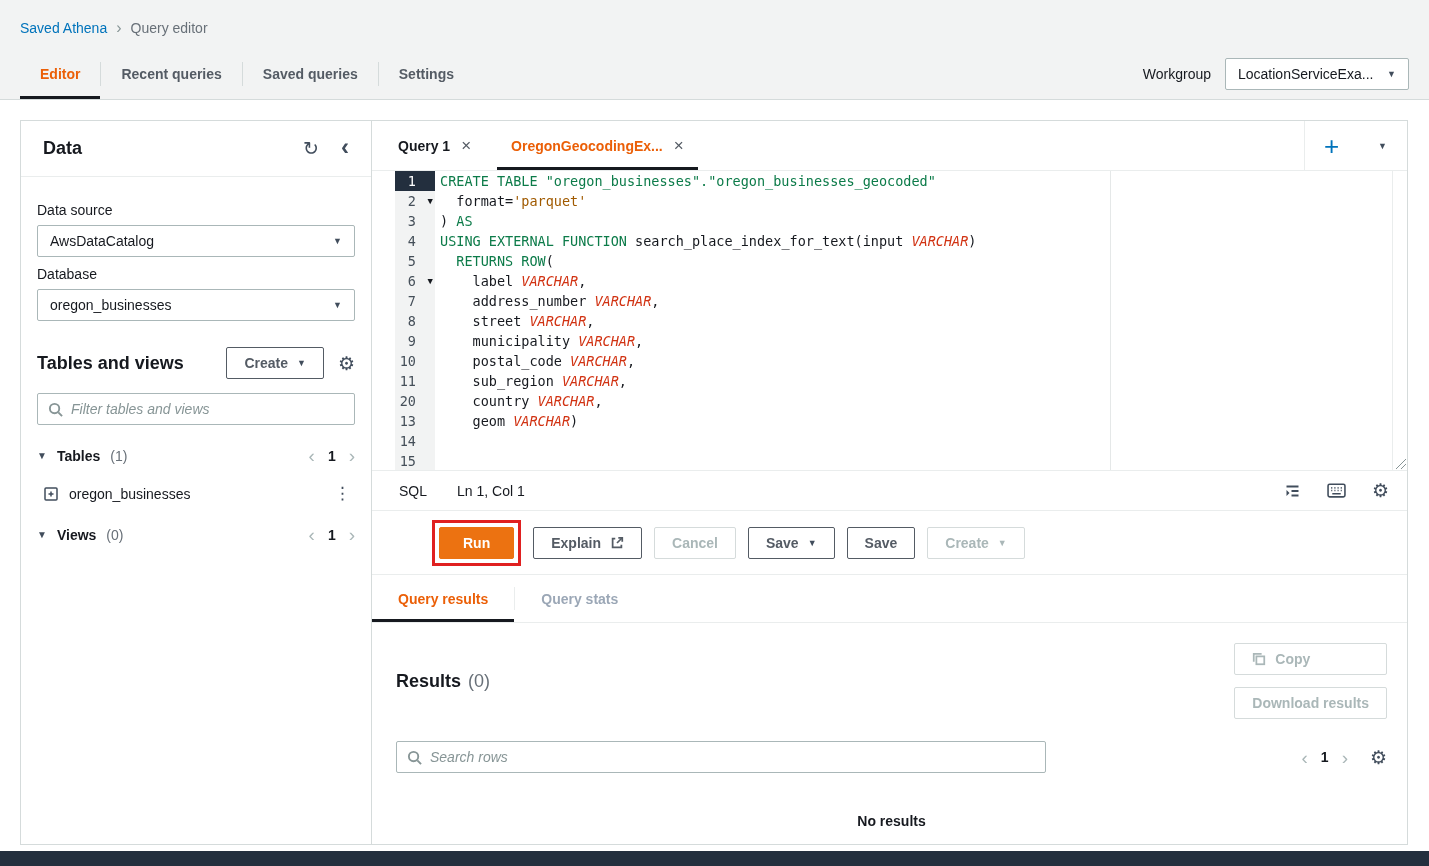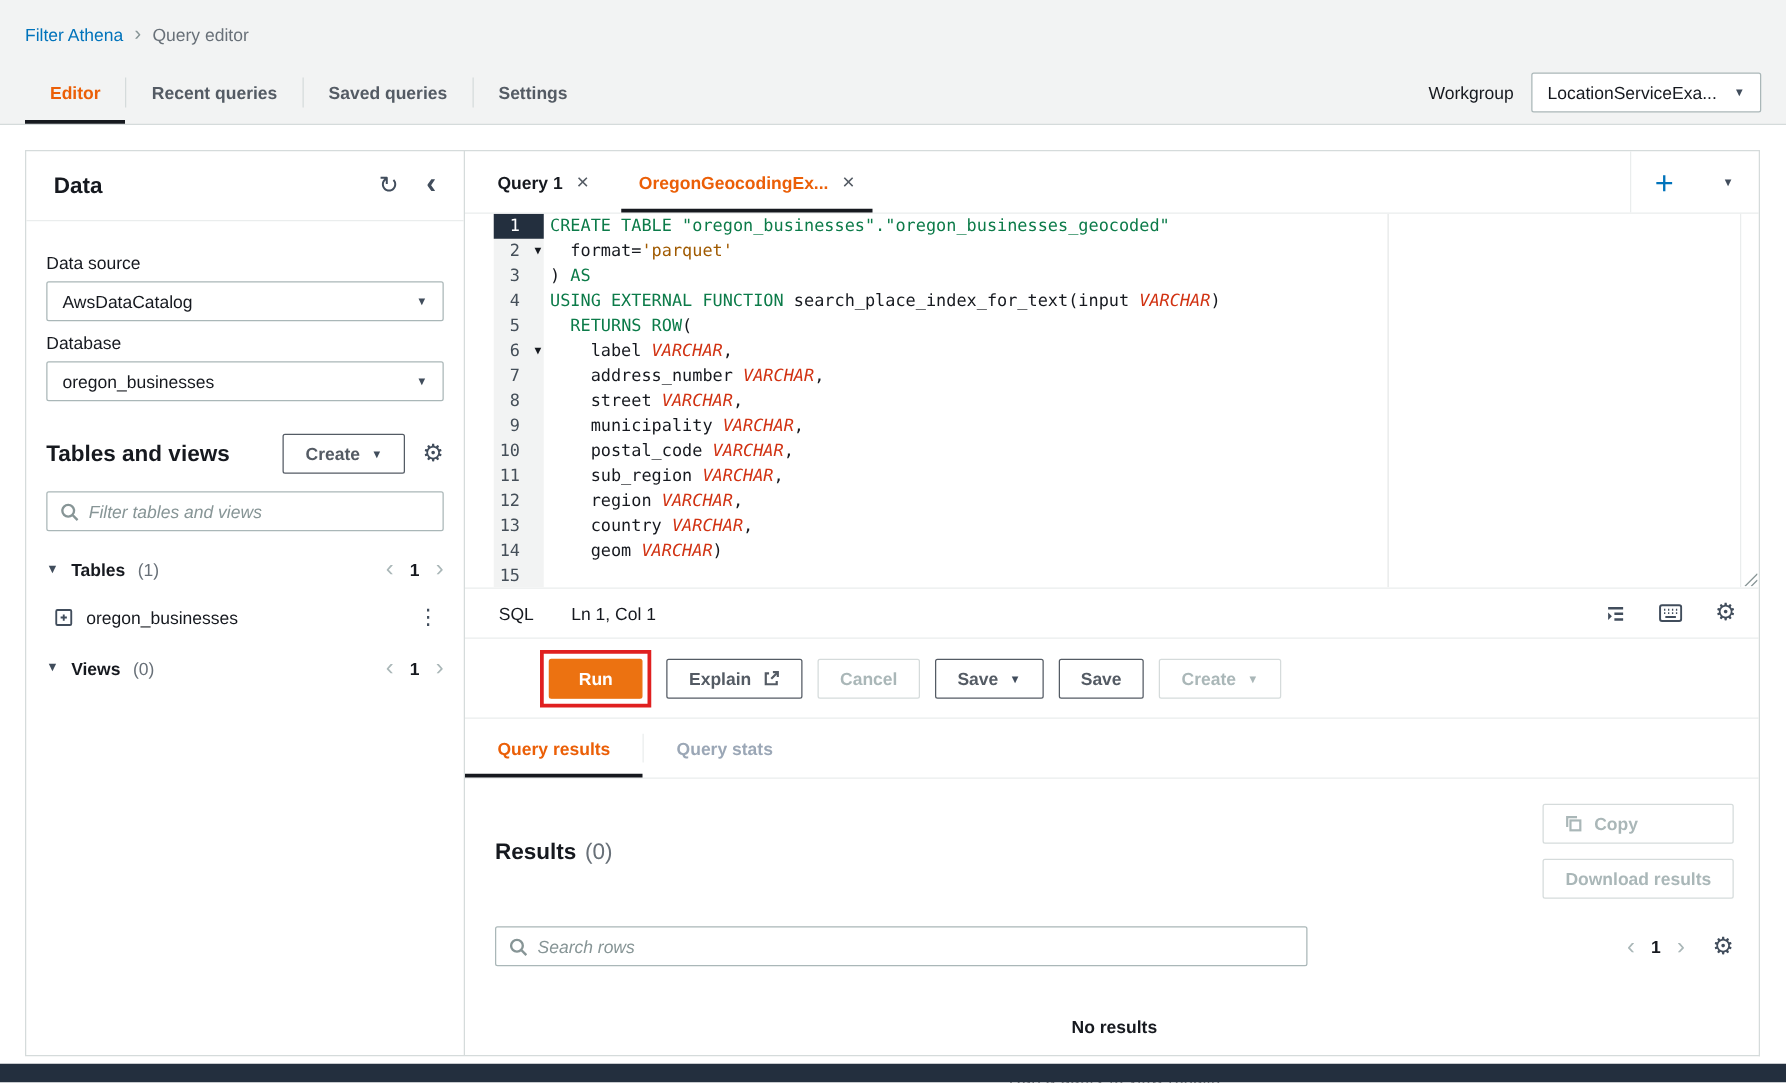--- a/index.html
+++ b/index.html
@@ -118,21 +118,21 @@
   .search-row .pager { margin-left:auto; margin-right:22px; }
   .empty { text-align:center; margin-top:40px; }
   .empty-title { font-weight:bold; }
   .empty-msg { margin-top:25px; }
 </style>
 </head>
 <body>
 
 <div class="header">
   <div class="breadcrumb">
-    <a class="crumb-link">Filter Athena</a>
+    <a class="crumb-link">Saved Athena</a>
     <span class="crumb-sep">›</span>
     <span class="crumb-current">Query editor</span>
   </div>
   <div class="tabbar">
     <div class="top-tab active">Editor</div>
     <div class="tab-sep"></div>
     <div class="top-tab">Recent queries</div>
     <div class="tab-sep"></div>
     <div class="top-tab">Saved queries</div>
     <div class="tab-sep"></div>
@@ -243,39 +243,38 @@
           <div class="gutter-cell">2<span class="fold-arrow">▼</span></div>
           <div class="gutter-cell">3</div>
           <div class="gutter-cell">4</div>
           <div class="gutter-cell">5</div>
           <div class="gutter-cell">6<span class="fold-arrow">▼</span></div>
           <div class="gutter-cell">7</div>
           <div class="gutter-cell">8</div>
           <div class="gutter-cell">9</div>
           <div class="gutter-cell">10</div>
           <div class="gutter-cell">11</div>
-          <div class="gutter-cell">12</div>
+          <div class="gutter-cell">20</div>
           <div class="gutter-cell">13</div>
           <div class="gutter-cell">14</div>
           <div class="gutter-cell">15</div>
         </div>
       <div class="code" id="code-lines">
         <div class="print-margin"></div>
       <div class="code-line"><span class="tok-kw">CREATE TABLE </span><span class="tok-str">"oregon_businesses"."oregon_businesses_geocoded"</span></div>
           <div class="code-line"><span class="tok-plain">  format=</span><span class="tok-sq">'parquet'</span></div>
           <div class="code-line"><span class="tok-plain">) </span><span class="tok-kw">AS</span></div>
           <div class="code-line"><span class="tok-kw">USING EXTERNAL FUNCTION </span><span class="tok-plain">search_place_index_for_text(input </span><span class="tok-type">VARCHAR</span><span class="tok-plain">)</span></div>
           <div class="code-line"><span class="tok-plain">  </span><span class="tok-kw">RETURNS ROW</span><span class="tok-plain">(</span></div>
           <div class="code-line"><span class="tok-plain">    label </span><span class="tok-type">VARCHAR</span><span class="tok-plain">,</span></div>
           <div class="code-line"><span class="tok-plain">    address_number </span><span class="tok-type">VARCHAR</span><span class="tok-plain">,</span></div>
           <div class="code-line"><span class="tok-plain">    street </span><span class="tok-type">VARCHAR</span><span class="tok-plain">,</span></div>
           <div class="code-line"><span class="tok-plain">    municipality </span><span class="tok-type">VARCHAR</span><span class="tok-plain">,</span></div>
           <div class="code-line"><span class="tok-plain">    postal_code </span><span class="tok-type">VARCHAR</span><span class="tok-plain">,</span></div>
           <div class="code-line"><span class="tok-plain">    sub_region </span><span class="tok-type">VARCHAR</span><span class="tok-plain">,</span></div>
-          <div class="code-line"><span class="tok-plain">    region </span><span class="tok-type">VARCHAR</span><span class="tok-plain">,</span></div>
           <div class="code-line"><span class="tok-plain">    country </span><span class="tok-type">VARCHAR</span><span class="tok-plain">,</span></div>
           <div class="code-line"><span class="tok-plain">    geom </span><span class="tok-type">VARCHAR</span><span class="tok-plain">)</span></div>
         </div>
       <div class="editor-scroll">
         <svg class="resize-handle" width="12" height="12" viewBox="0 0 12 12" stroke="#879596" stroke-width="1">
             <line x1="2" y1="12" x2="12" y2="2"></line>
             <line x1="7" y1="12" x2="12" y2="7"></line>
           </svg>
       </div>
     </div>

